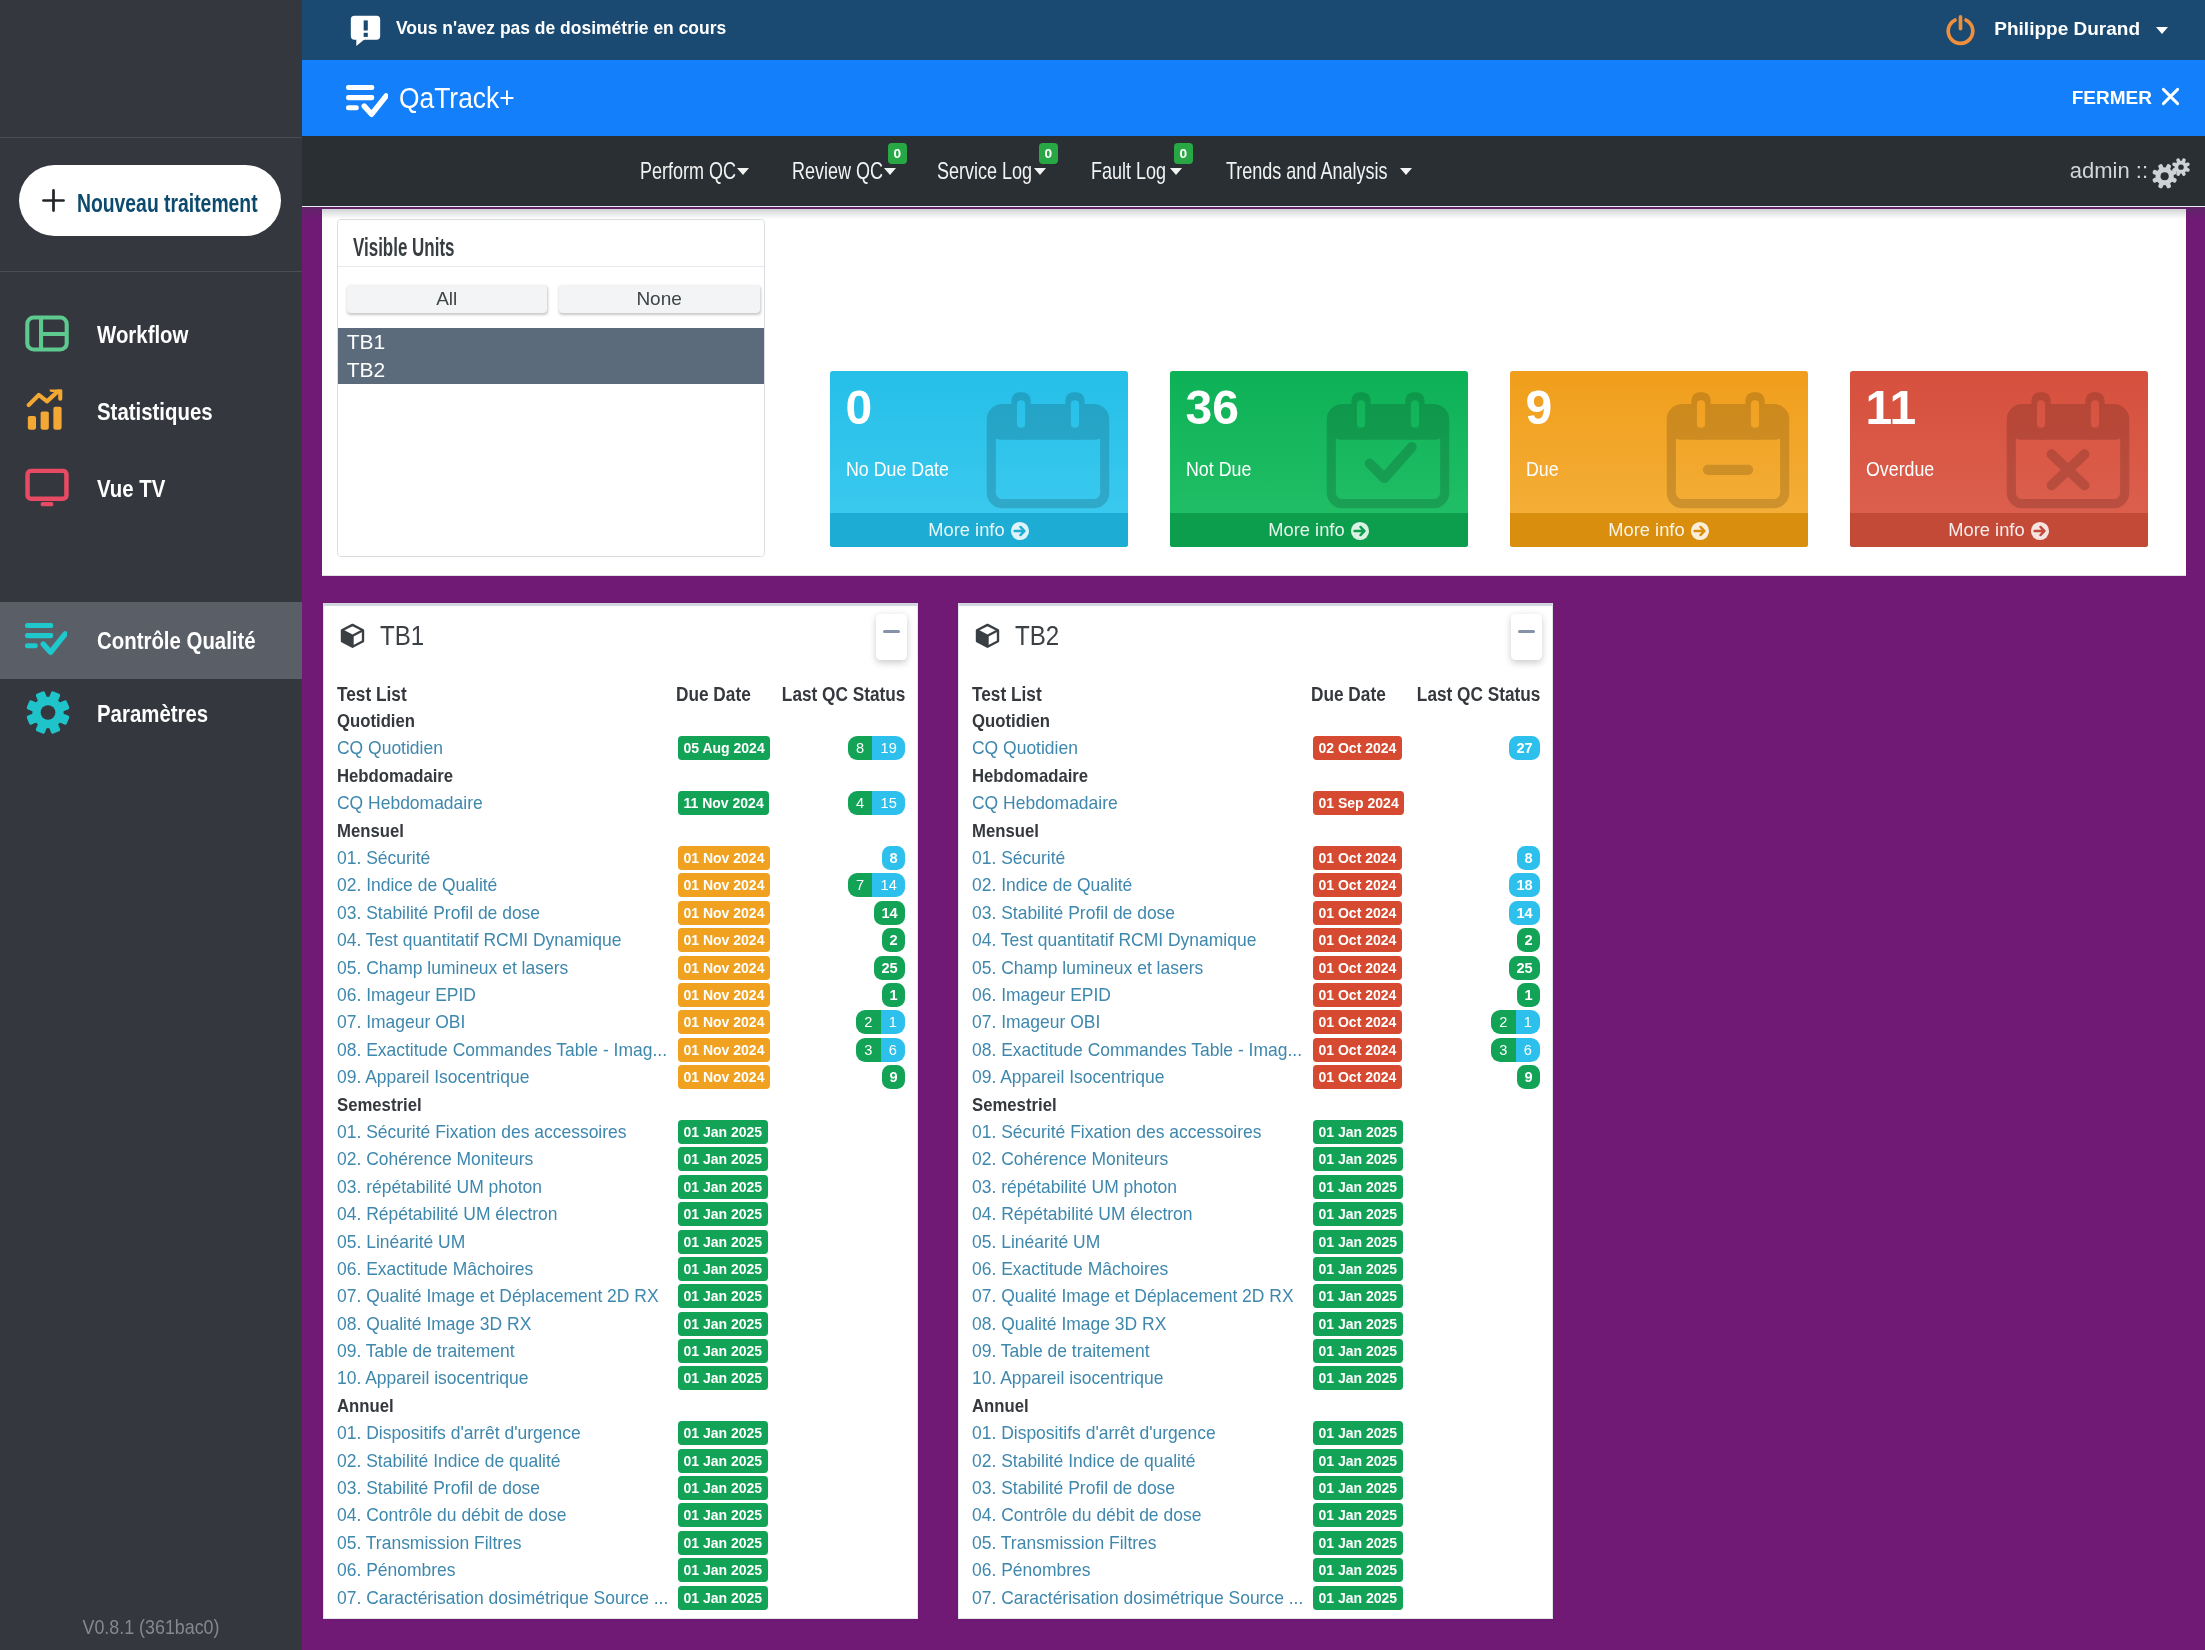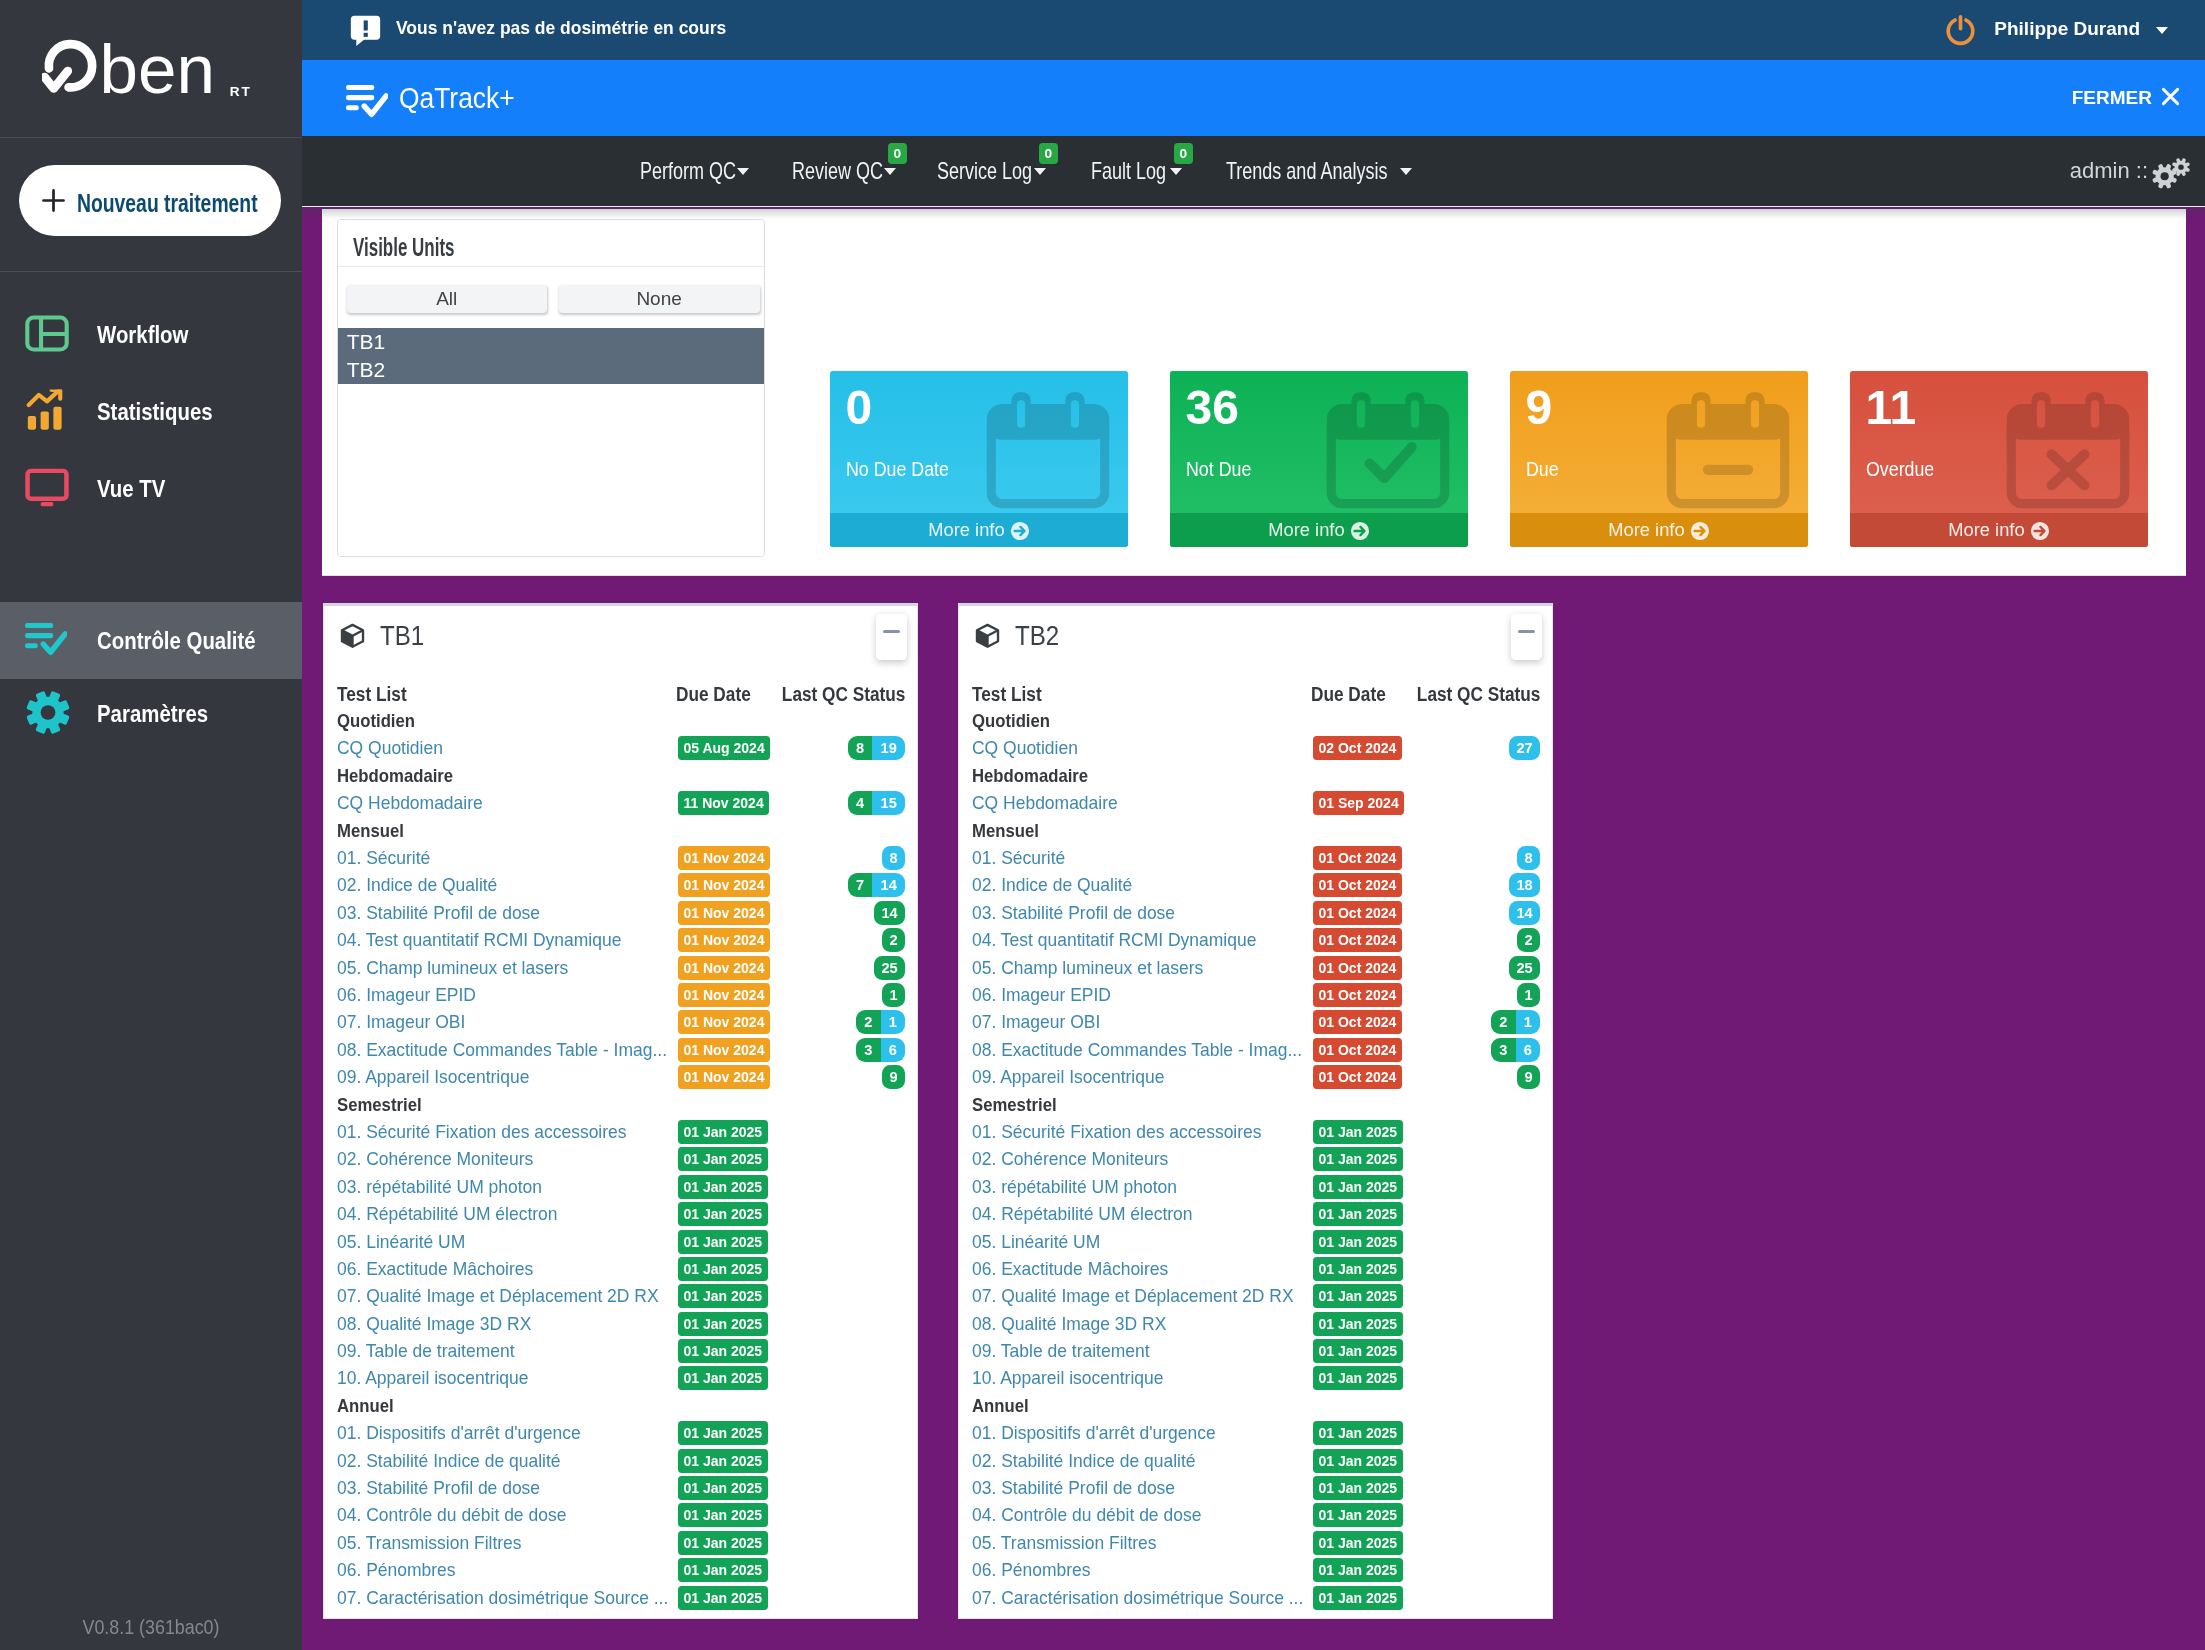--- a/index.html
+++ b/index.html
@@ -96,36 +96,30 @@
 .th { font-size:19.6px; font-weight:700; color:#35393e; transform-origin:left center; }
 .nm2 { position:absolute; left:12.8px; top:50%; transform:translateY(-50%) scaleX(.88); }
 .thd { position:absolute; left:352px; top:50%; transform:translateY(-50%) scaleX(.88); }
 .ths { position:absolute; right:12px; top:50%; transform:translateY(-50%) scaleX(.88); transform-origin:right center; }
 .dcol { position:absolute; left:354px; top:50%; transform:translateY(-50%); }
 .scol { position:absolute; right:12px; top:50%; transform:translateY(-50%); }
 .dtb { display:inline-block; height:24px; line-height:24px; padding:0 5.5px; border-radius:3.7px;
   color:#fff; font-size:14px; font-weight:700; }
 .stb { display:inline-block; min-width:12.8px; text-align:center; height:24px; line-height:24px;
   padding:0 7.3px; border-radius:8.2px; color:#fff; font-size:14.6px; font-weight:700; }
-.stp { display:inline-block; height:24px; line-height:24px; color:#fff; font-size:14.6px; font-weight:700; }
+.stp { display:inline-block; height:24px; line-height:24px; color:#fff; font-size:14.6px; font-weight:400; }
 .stl { display:inline-block; background:#12a356; height:24px; padding:0 8.2px; min-width:14.6px;
   text-align:center; border-radius:9.1px 0 0 9.1px; }
 .str { display:inline-block; background:#2ec0ec; height:24px; padding:0 8.2px; min-width:14.6px;
   text-align:center; border-radius:0 9.1px 9.1px 0; }
 .caret { display:inline-block; width:0; height:0; border-left:6.4px solid transparent;
   border-right:6.4px solid transparent; border-top:7.3px solid #fff; }
 </style></head>
 <body>
 <div id="sidebar">
-  <div id="logo"><svg width="219" height="71" viewBox="0 0 240 78">
-        <path d="M28.9 57.5 A23.8 23.8 0 1 0 7.4 36.7" fill="none" stroke="#fff" stroke-width="9.5" stroke-linecap="round"></path>
-        <path d="M2.5 46.2 L12.6 58.7 L28 39.5" fill="none" stroke="#fff" stroke-width="9.5" stroke-linecap="round" stroke-linejoin="round"></path>
-        <text x="63" y="63.5" font-family="Liberation Sans, sans-serif" font-size="76" font-weight="400" fill="#fff">ben</text>
-        <text x="206" y="66.5" font-family="Liberation Sans, sans-serif" font-size="15" font-weight="700" fill="#fff" letter-spacing="2">RT</text>
-      </svg></div>
   <div class="sdiv" style="top:137px"></div>
   <div id="newbtn">
       <span class="plus"><svg width="23" height="23" viewBox="0 0 32 32">
           <path d="M16 2 V30 M2 16 H30" stroke="#232529" stroke-width="3.8" stroke-linecap="round"></path>
         </svg></span>
       <span class="txt">Nouveau traitement</span>
     </div>
   <div class="sdiv" style="top:271px"></div>
   <div class="mitem" style="top:296px">
       <span class="mic"><svg width="44" height="37" viewBox="0 0 48 40">

